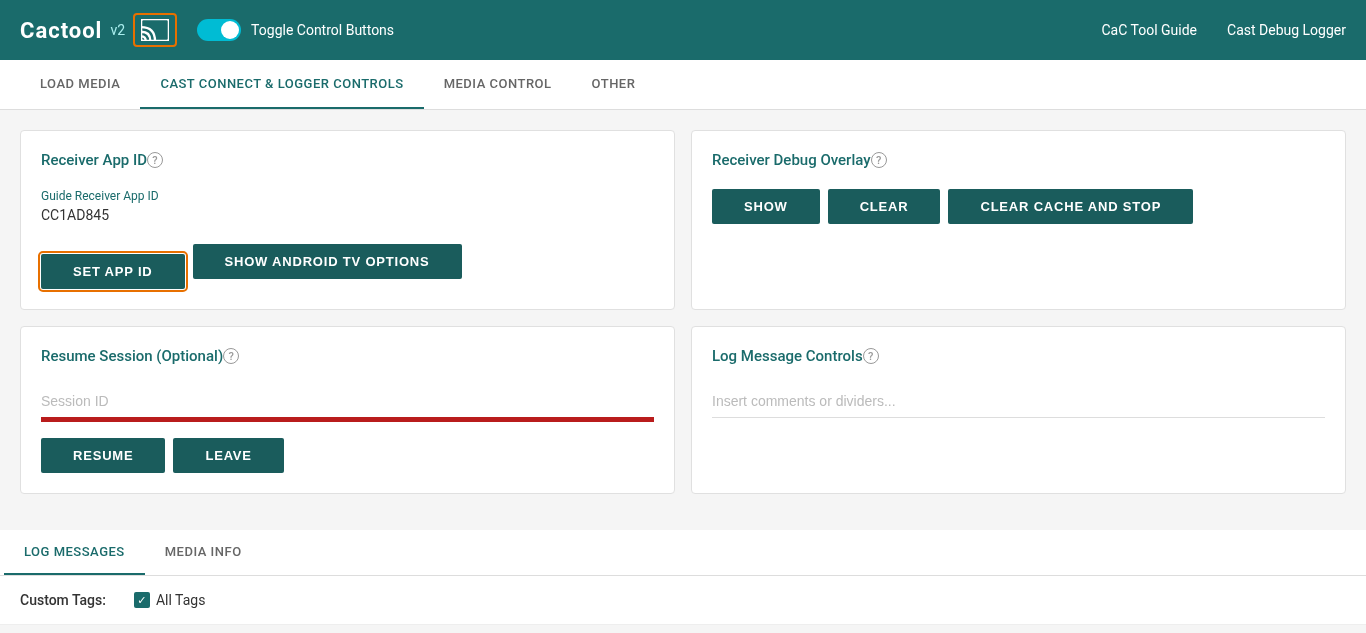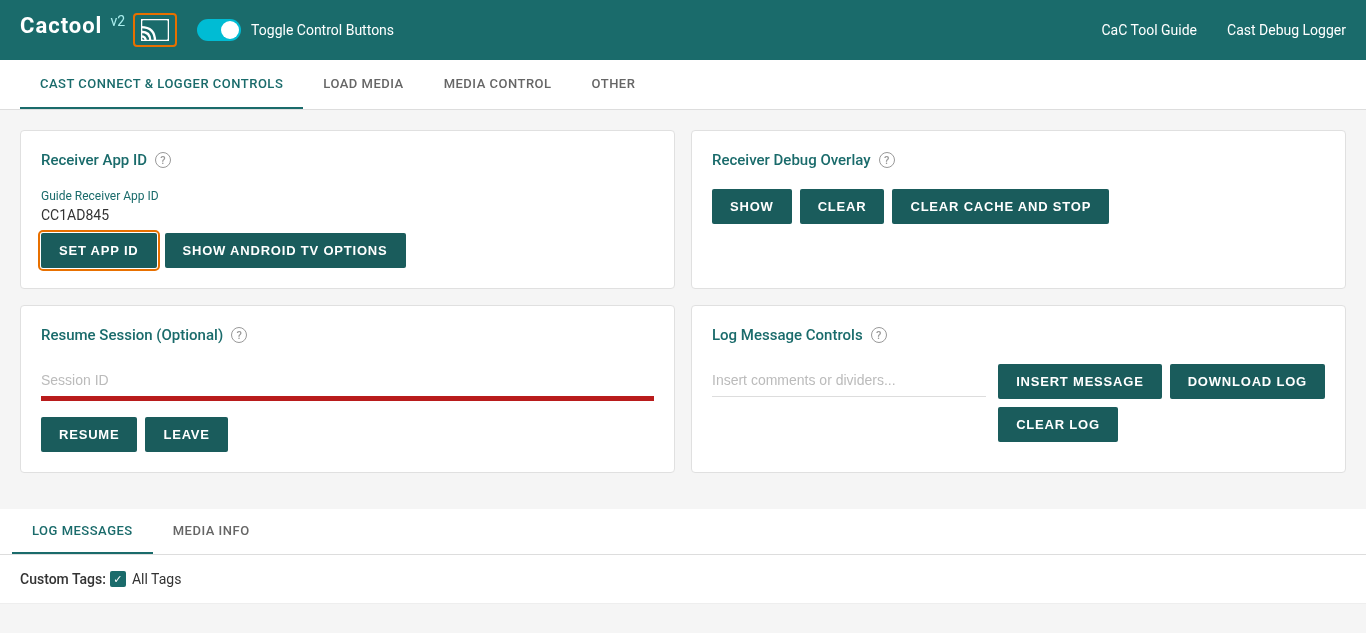--- a/index.html
+++ b/index.html
@@ -9,20 +9,21 @@
     .header {
       background: #1a6b6b;
       display: flex;
       align-items: center;
       padding: 0 20px;
       height: 60px;
       color: white;
     }
     .logo-area {
       display: flex;
+      align-items: center;
       gap: 8px;
     }
     .logo-text {
       font-size: 22px;
       font-weight: bold;
       color: white;
       letter-spacing: 1px;
     }
     .logo-v2 {
       font-size: 14px;
@@ -116,21 +117,20 @@
       padding: 20px;
       flex: 1;
     }
     .card-title {
       color: #1a6b6b;
       font-size: 15px;
       font-weight: 500;
       margin-bottom: 20px;
       display: flex;
       align-items: center;
-      gap: 8px;
     }
     .help-icon {
       color: #999;
       font-size: 14px;
       cursor: pointer;
       border: 1px solid #999;
       border-radius: 50%;
       width: 16px;
       height: 16px;
       display: inline-flex;
@@ -155,31 +155,32 @@
       gap: 8px;
       align-items: center;
       flex-wrap: wrap;
     }
 
     
     .btn-dark {
       background: #1a5c5c;
       color: white;
       border: none;
-      padding: 10px 18px;
+      padding: 10px 32px;
       font-size: 13px;
       font-weight: 600;
       letter-spacing: 0.8px;
       cursor: pointer;
       text-transform: uppercase;
       border-radius: 2px;
     }
     .btn-dark.highlighted {
       outline: 2px solid #e87000;
       outline-offset: 1px;
+      margin-top: 21px;
     }
 
     
     .session-input {
       width: 100%;
       border: none;
       border-bottom: 5px solid #b91c1c;
       padding: 8px 0;
       font-size: 14px;
       color: #aaa;
@@ -219,21 +220,21 @@
     .log-buttons-top {
       display: flex;
       gap: 8px;
     }
 
     
     .bottom-tabs-bar {
       background: white;
       display: flex;
       border-bottom: 1px solid #ddd;
-      padding: 0 12px;
+      padding: 0 4px;
       margin-top: 0;
     }
     .bottom-tab-item {
       padding: 14px 20px;
       font-size: 13px;
       font-weight: 500;
       letter-spacing: 0.5px;
       color: #666;
       cursor: pointer;
       border-bottom: 2px solid transparent;
@@ -243,21 +244,21 @@
       color: #1a6b6b;
       border-bottom: 2px solid #1a6b6b;
     }
 
     
     .custom-tags-row {
       background: white;
       padding: 16px 20px;
       display: flex;
       align-items: center;
-      gap: 4px;
+      gap: 28px;
       border-bottom: 1px solid #eee;
     }
     .custom-tags-label {
       font-size: 14px;
       color: #333;
       font-weight: 500;
     }
     .checkbox-wrapper {
       display: flex;
       align-items: center;
@@ -308,22 +309,22 @@
     <span class="toggle-label">Toggle Control Buttons</span>
   </div>
 
   <nav class="header-nav">
     <a href="#">CaC Tool Guide</a>
     <a href="#">Cast Debug Logger</a>
   </nav>
 </header>
 
 <div class="tabs-bar">
+  <div class="tab-item">LOAD MEDIA</div>
   <div class="tab-item active">CAST CONNECT &amp; LOGGER CONTROLS</div>
-  <div class="tab-item">LOAD MEDIA</div>
   <div class="tab-item">MEDIA CONTROL</div>
   <div class="tab-item">OTHER</div>
 </div>
 
 <div class="main-content">
 
   <div class="cards-row">
 
     <div class="card">
       <div class="card-title">
@@ -366,27 +367,20 @@
       </div>
     </div>
 
     <div class="card">
       <div class="card-title">
         <span>Log Message Controls</span>
         <span class="help-icon">?</span>
       </div>
       <div class="log-controls-row">
         <input type="text" class="log-input" placeholder="Insert comments or dividers..." style="">
-        <div class="log-buttons">
-          <div class="log-buttons-top">
-            <button class="btn-dark">INSERT MESSAGE</button>
-            <button class="btn-dark">DOWNLOAD LOG</button>
-          </div>
-          <button class="btn-dark">CLEAR LOG</button>
-        </div>
       </div>
     </div>
 
   </div>
 
 </div>
 
 <div class="bottom-tabs-bar">
   <div class="bottom-tab-item active">LOG MESSAGES</div>
   <div class="bottom-tab-item">MEDIA INFO</div>

